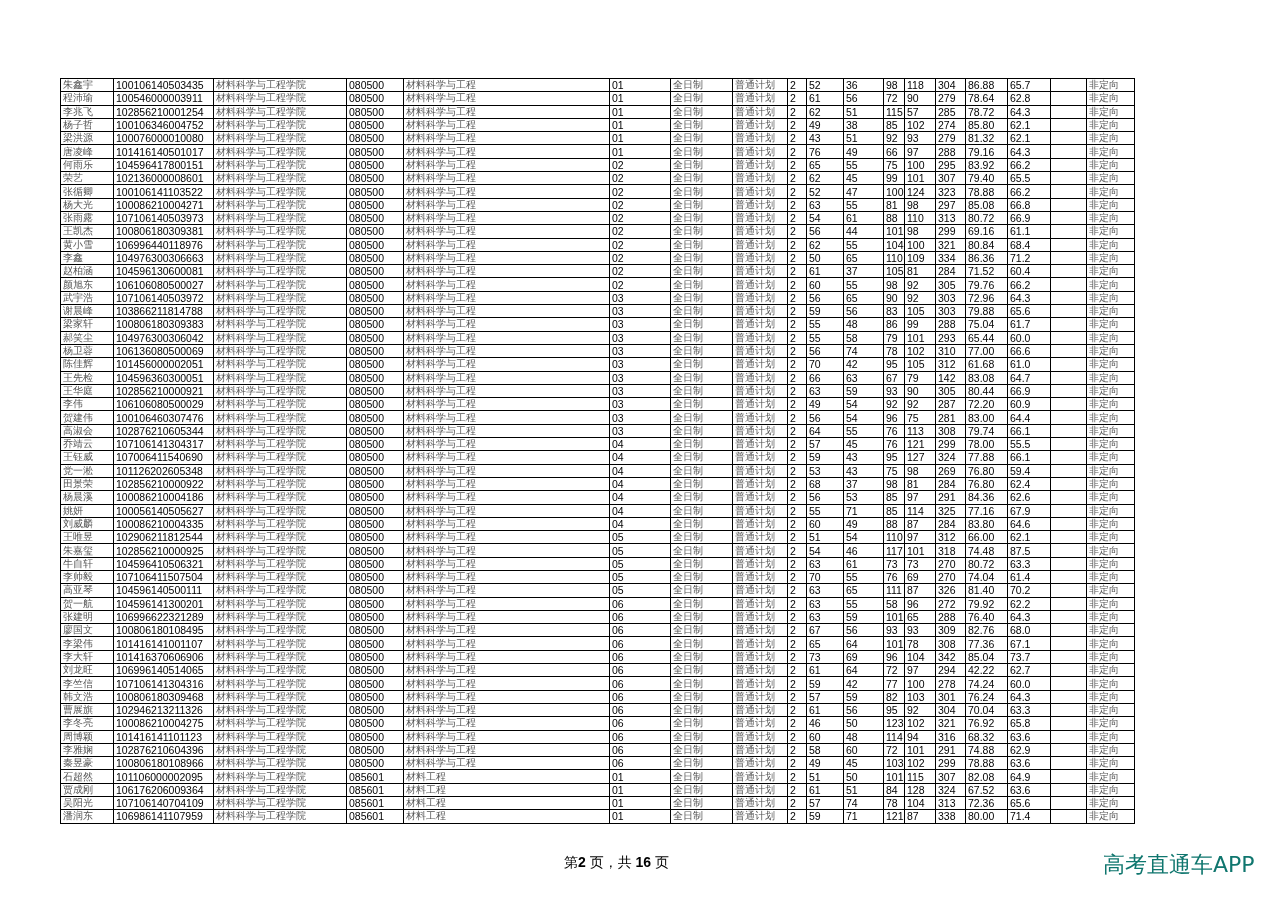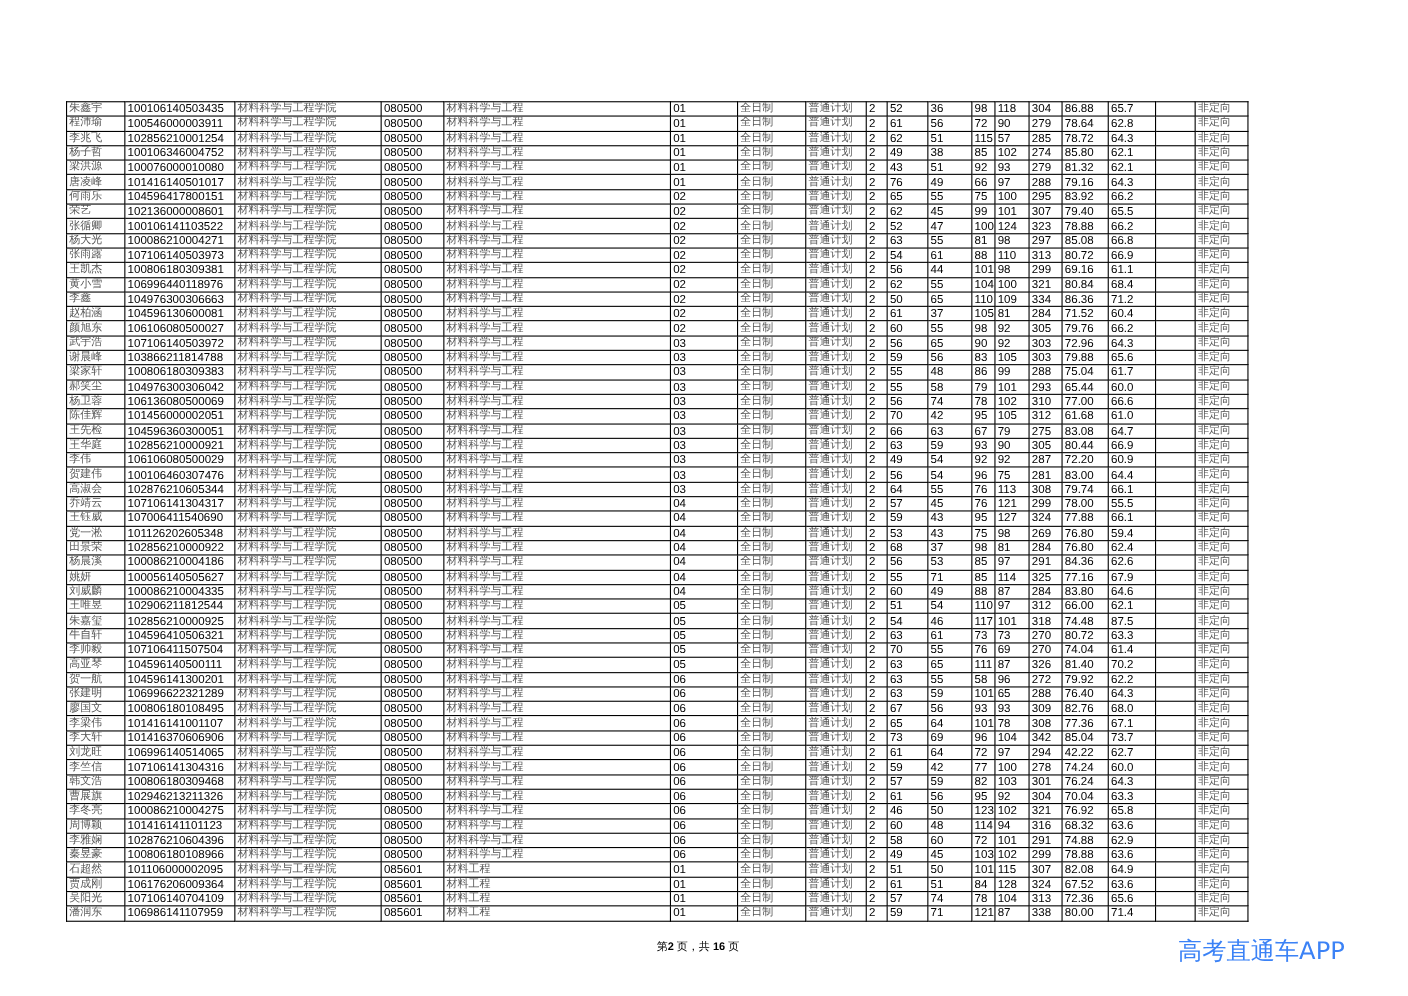--- a/index.html
+++ b/index.html
@@ -1,26 +1,26 @@
 <!DOCTYPE html>
 <html><head>
 <meta charset="utf-8">
 <style>
   html, body { margin: 0; padding: 0; background: #ffffff; }
   body { width: 1280px; height: 905px; position: relative; overflow: hidden;
          font-family: "Liberation Sans", "DejaVu Sans", sans-serif; }
-  #sheet { position: absolute; left: 60px; top: 92px; border-collapse: collapse;
+  #sheet { position: absolute; left: 60px; top: 78px; border-collapse: collapse;
            table-layout: fixed; }
   #sheet td { border: 1px solid #000; height: 12.3px; padding: 0 0 0 2px;
               font-size: 10.5px; line-height: 12px; white-space: nowrap;
               overflow: hidden; color: #000; vertical-align: middle; }
   #sheet td.cn { color: #555; font-family: "DejaVu Serif", "Liberation Serif", serif; font-size: 10px; }
-  #footer-page { position: absolute; top: 854px; left: 597px; font-size: 10px; color: #000; }
+  #footer-page { position: absolute; top: 854px; left: 564px; font-size: 14px; color: #000; }
   #footer-page b { font-weight: bold; }
-  #watermark { position: absolute; top: 850px; left: 1071px; font-size: 22px; color: #3b82f6;
+  #watermark { position: absolute; top: 850px; left: 1103px; font-size: 22px; color: #0f766e;
                font-family: "DejaVu Sans", sans-serif; letter-spacing: 0px; }
 </style>
 </head>
 <body>
 
 <table id="sheet">
   <colgroup>
     <col style="width:53px">
       <col style="width:100px">
       <col style="width:133px">
@@ -488,21 +488,21 @@
         <td>080500</td>
         <td class="cn">材料科学与工程</td>
         <td>03</td>
         <td class="cn">全日制</td>
         <td class="cn">普通计划</td>
         <td>2</td>
         <td>66</td>
         <td>63</td>
         <td>67</td>
         <td>79</td>
-        <td>275</td>
+        <td>142</td>
         <td>83.08</td>
         <td>64.7</td>
         <td></td>
         <td class="cn">非定向</td>
       </tr>
       <tr>
         <td class="cn">王华庭</td>
         <td>102856210000921</td>
         <td class="cn">材料科学与工程学院</td>
         <td>080500</td>

